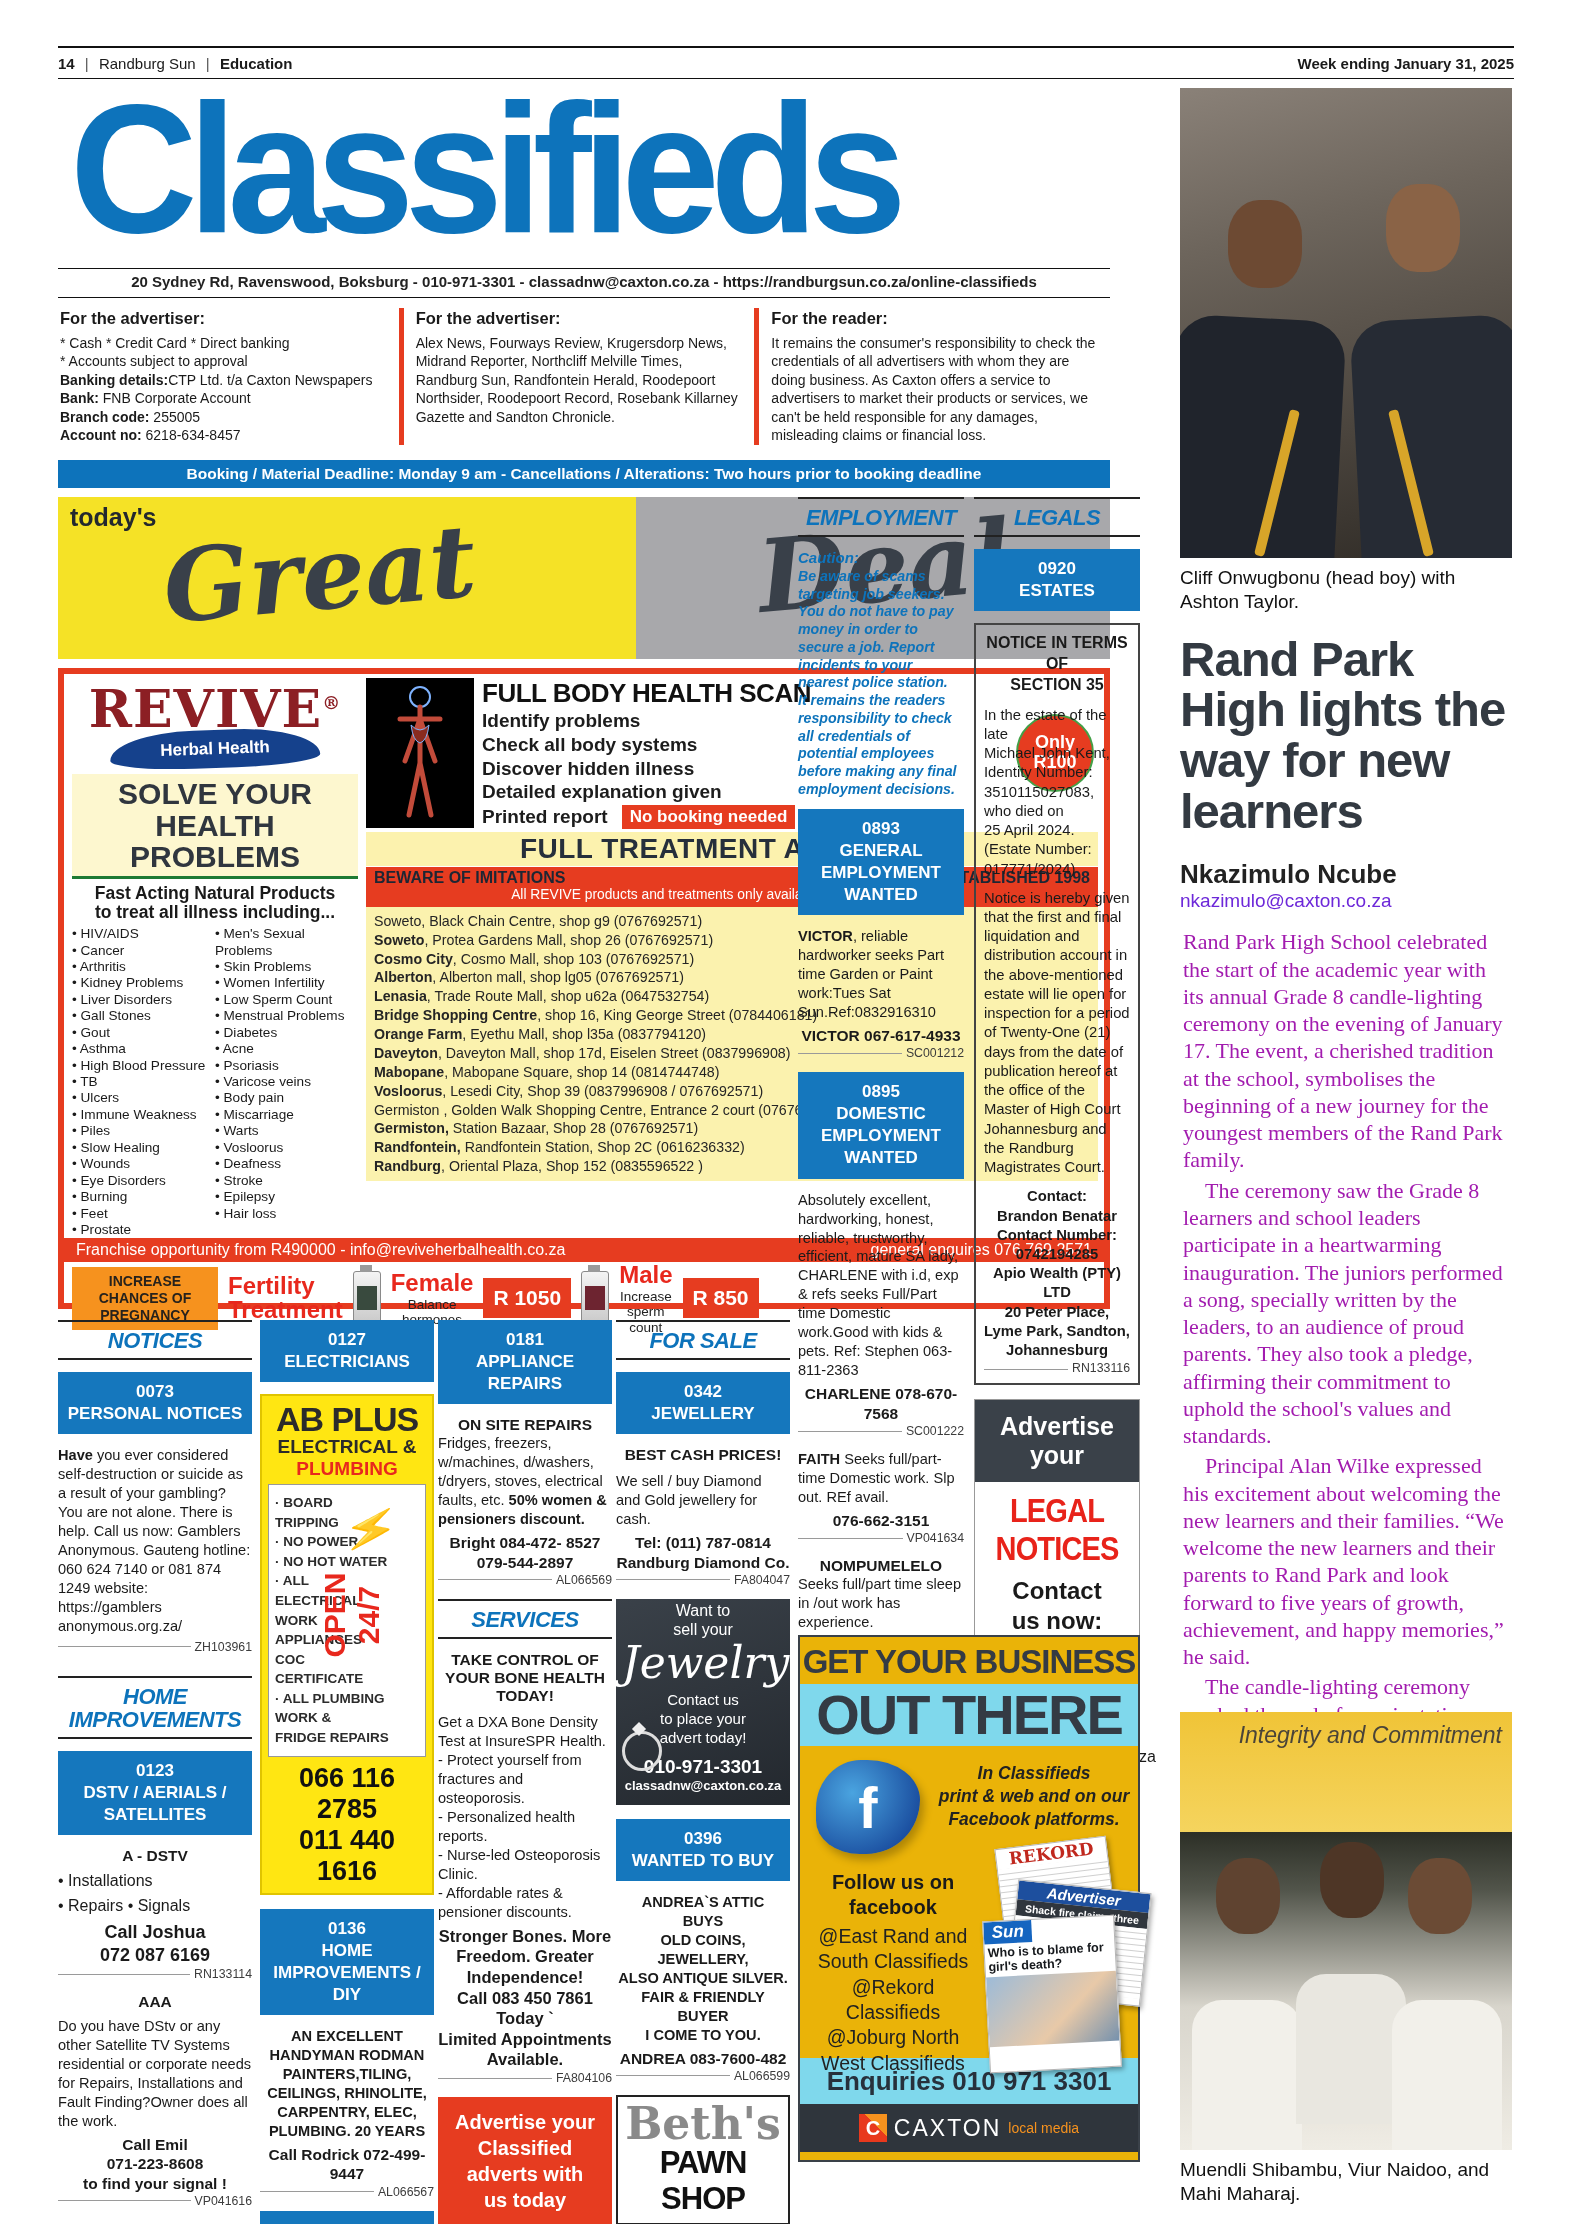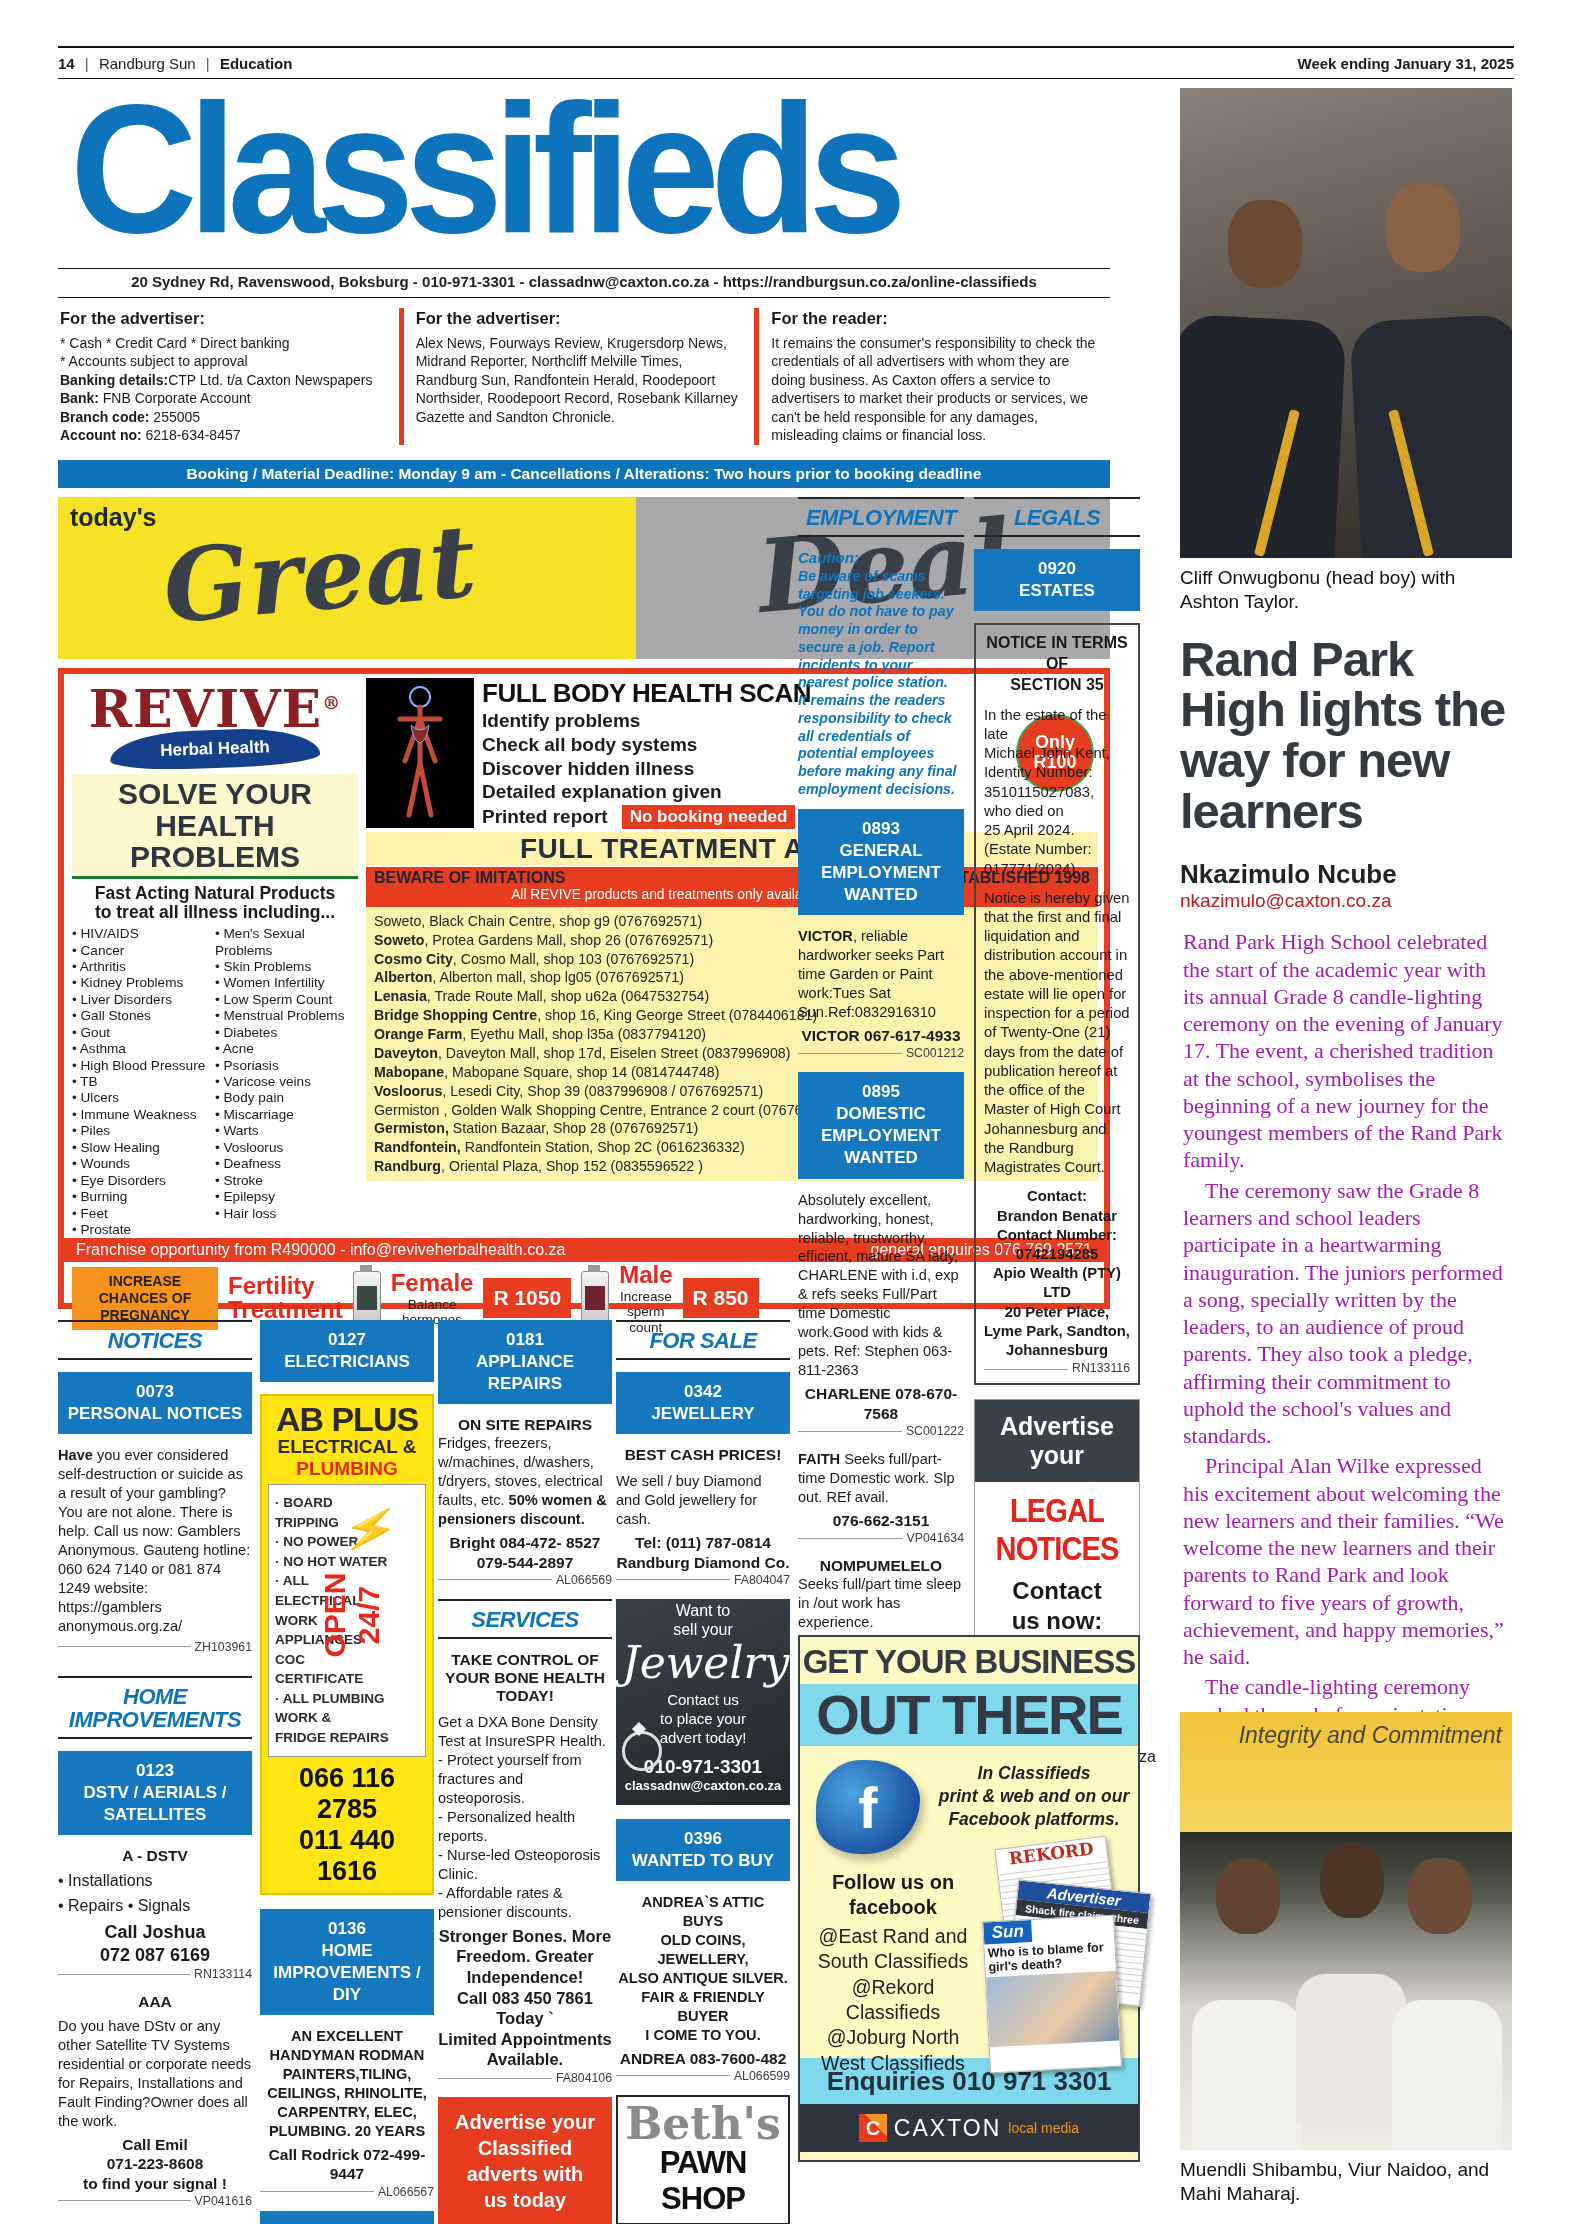--- a/index.html
+++ b/index.html
@@ -114,21 +114,21 @@
   #legalad .em{font-weight:bold;font-size:26px;text-align:center;}
   #legalad .ea{font-size:16px;text-align:center;margin:6px 0 4px;}
   .caxbar{background:#2f353c;height:42px;display:flex;align-items:center;justify-content:center;gap:7px;}
   .caxc{width:28px;height:28px;background:#e8391d;color:#fff;font-weight:bold;font-size:20px;
         display:flex;align-items:center;justify-content:center;
         background:linear-gradient(45deg,#e8391d 60%,#f6921e 60%);}
   .caxname{color:#fff;font-size:23px;letter-spacing:2px;}
   .caxsub{color:#f6921e;font-size:14px;}
   
   #outthere{position:absolute;left:798px;top:1635px;width:342px;height:527px;border:2px solid #3a4149;
-            box-sizing:border-box;background:#fef9c3;}
+            box-sizing:border-box;background:#eab308;}
   #ot1{font-size:33px;font-weight:bold;color:#343b44;text-align:center;letter-spacing:-1px;padding-top:6px;}
   #ot2{background:#7fd8ec;margin-top:3px;color:#343b44;font-weight:bold;font-size:56px;
        text-align:center;line-height:62px;letter-spacing:-2px;}
   #otbody{position:relative;height:312px;}
   #fb{position:absolute;left:16px;top:14px;width:104px;height:94px;color:#fff;font-size:58px;font-weight:bold;
       background:radial-gradient(circle at 35% 35%,#4aa4e0,#1b4fa0 75%);
       border-radius:46% 54% 55% 45%/55% 45% 62% 38%;display:flex;align-items:center;justify-content:center;
       box-shadow:4px 6px 8px rgba(0,0,0,.25);}
   #ottag{position:absolute;right:6px;top:16px;width:196px;font-style:italic;font-weight:bold;
          font-size:17.5px;text-align:center;color:#222;line-height:1.3;}
@@ -186,21 +186,21 @@
   .blazer.r{right:-14px;background:#262b34;transform:rotate(-3deg);}
   .head{position:absolute;width:74px;height:88px;background:#6d4a33;border-radius:42%;}
   .head.l{left:48px;top:112px;}
   .head.r{right:52px;top:96px;background:#8a6346;}
   .trim{position:absolute;width:10px;height:150px;background:#d8a529;border-radius:4px;}
   .trim.a{left:92px;bottom:0;transform:rotate(14deg);}
   .trim.b{right:96px;bottom:0;transform:rotate(-14deg);}
   #cap1{font-size:19px;line-height:1.25;margin:8px 0 20px;color:#111;}
   #headline{font-size:49px;line-height:1.04;font-weight:bold;color:#333a42;letter-spacing:-1px;margin-bottom:22px;}
   #byline{font-weight:bold;font-size:26px;color:#222;}
-  #bymail{font-size:19px;color:#b91c1c;margin-bottom:16px;}
+  #bymail{font-size:19px;color:#6d28d9;margin-bottom:16px;}
   #body p{font-family:"Liberation Serif",serif;font-size:22px;line-height:1.24;margin:3px;color:#a21caf;}
   #body p+p{text-indent:22px;}
   #photo2{position:absolute;left:1180px;top:1712px;width:332px;height:438px;overflow:hidden;position:absolute;}
   #p2band{height:120px;background:linear-gradient(#f0c437,#f5d45e);position:relative;}
   #p2txt{position:absolute;right:10px;top:10px;font-style:italic;font-size:23px;color:#4a4438;}
   #p2low{height:318px;background:linear-gradient(180deg,#2c2f26 0%,#51544a 18%,#d8d5cc 55%,#efece4 100%);position:relative;}
   .h2{position:absolute;width:64px;height:76px;background:#5f4330;border-radius:44%;top:26px;}
   .h2.a{left:36px;}  .h2.b{left:140px;top:10px;background:#4e3626;} .h2.c{right:40px;background:#6b4b35;}
   .shirt{position:absolute;width:110px;height:150px;background:#f2f0ea;border-radius:30px 30px 0 0;bottom:0;}
   .shirt.a{left:12px;} .shirt.b{left:116px;bottom:26px;background:#e9e7e0;} .shirt.c{right:10px;}

